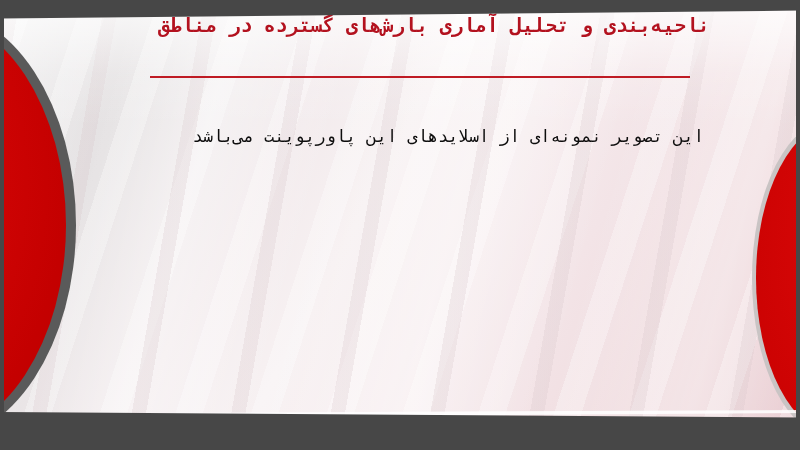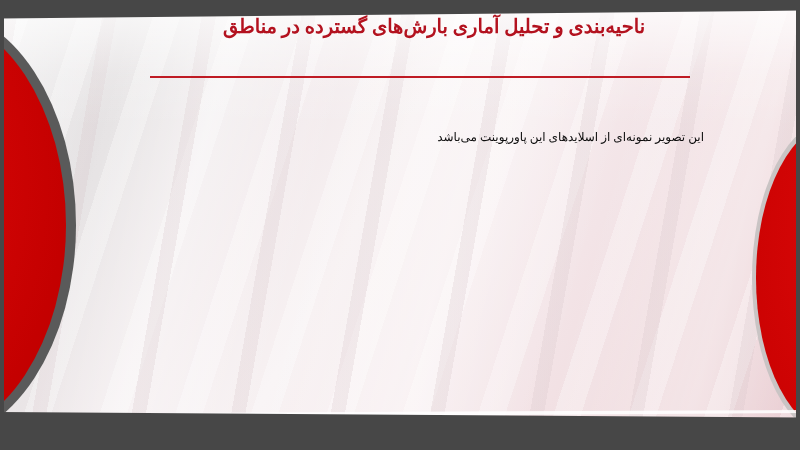--- a/index.html
+++ b/index.html
@@ -5,21 +5,21 @@
   html, body {
     margin: 0;
     padding: 0;
     background: #2b2b2b;
   }
   #slide {
     position: relative;
     width: 800px;
     height: 450px;
     overflow: hidden;
-    font-family: Liberation Serif, serif;
+    font-family: Liberation Mono, monospace;
     background: #474747;
   }
 
   
   .frame-top,
   .frame-bottom,
   .frame-left,
   .frame-right {
     position: absolute;
     background: #474747;
@@ -201,21 +201,21 @@
   .body-block {
     position: absolute;
     right: 96px;
     top: 120px;
     width: 560px;
     z-index: 30;
     text-align: right;
   }
   .body-line {
     color: #0d0d0d;
-    font-size: 12px;
+    font-size: 17px;
     line-height: 35px;
     white-space: nowrap;
   }
 </style>
 </head>
 <body>
 
 <div id="slide">
 
   <div class="page">

